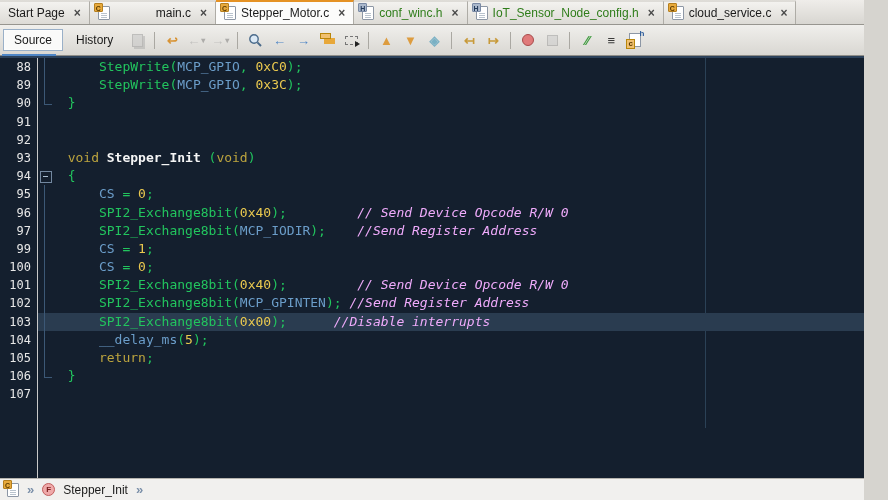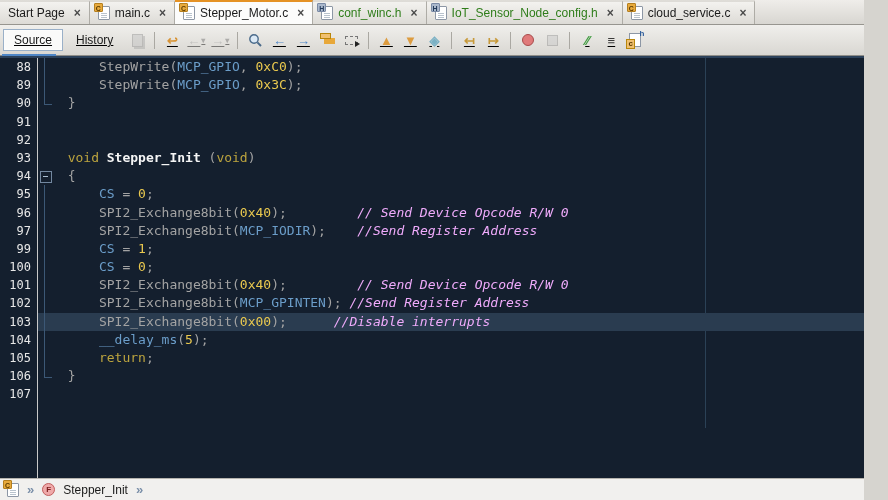--- a/index.html
+++ b/index.html
@@ -20,21 +20,21 @@
            border-radius:1px; flex:none; }
   .ficon::after { content:""; position:absolute; left:2px; right:2px; top:6px; height:1px;
                   background:#b9c3cd; box-shadow:0 2px 0 #b9c3cd, 0 4px 0 #b9c3cd; }
   .ficon .badge { position:absolute; top:-4px; left:-5px; width:9px; height:9px; font-size:7px;
                   line-height:9px; font-weight:bold; text-align:center; border-radius:1px; z-index:2; }
   .badge.c { background:#e8aa3c; color:#5a3a00; border:1px solid #b57f1f; }
   .badge.h { background:#aab8cc; color:#223a5a; border:1px solid #7a8aa5; }
 
   
   .toolbar { height:27px; background:linear-gradient(#f0efec,#d9d7d2); border-bottom:1px solid #8f8d88;
-             display:flex; align-items:center; padding:15px 3px; gap:2px; flex:none; position:relative;text-decoration:underline; }
+             display:flex; align-items:center; padding:15px 3px; gap:2px; flex:none; position:relative; }
   .toolbar::after { content:""; position:absolute; left:2px; bottom:-1px; width:54px; height:2px; background:#4f86c6; }
   .tb-btn { font-size:12px; padding:3px 10px; border:1px solid transparent; color:#1a1a1a;
             background:transparent; font-family:"Liberation Sans", sans-serif; }
   .tb-btn.selected { background:#fafaf9; border-color:#9ab0c8; box-shadow:inset 0 0 3px #ffffff; }
   .tb-sep { width:1px; height:17px; background:#aaa8a2; margin:0 4px; flex:none; }
   .tb-icon { min-width:22px; height:20px; display:flex; align-items:center; justify-content:center;
              font-size:13px; font-weight:bold; gap:1px; }
   .tb-icon.disabled { opacity:0.45; filter:grayscale(1); }
   .dropdown-caret { font-size:8px; color:#6a6a6a; }
   .shape-circle { width:12px; height:12px; border-radius:50%; background:#e07a7a; border:1px solid #a84c4c; }
@@ -61,21 +61,21 @@
   .linebody { flex:1; display:flex; }
   .line.current .linebody { background:#2a3c50; }
   .fold { width:15px; flex:none; position:relative; }
   .fold.v::before   { content:""; position:absolute; left:7px; top:0; bottom:0; width:1px; background:#3c5876; }
   .fold.end::before { content:""; position:absolute; left:7px; top:0; height:55%; width:1px; background:#3c5876; }
   .fold.end::after  { content:""; position:absolute; left:7px; top:55%; width:8px; height:1px; background:#3c5876; }
   .fold.box::before { content:""; position:absolute; left:3px; top:4px; width:10px; height:10px;
                       border:1px solid #7388a0; background:#141f2e; }
   .fold.box::after  { content:""; position:absolute; left:6px; top:9px; width:5px; height:1px; background:#a8bccf; }
   .codetext { flex:1; }
-  .tk-p { color:#a3a3a3; }
+  .tk-p { color:#22c55e; }
   .tk-k { color:#bca43e; }
   .tk-n { color:#eac94f; }
   .tk-m { color:#6b9dc9; }
   .tk-c { color:#f0abfc; font-style:italic; }
   .tk-b { color:#f5f5f5; font-weight:bold; }
 
   
   .breadcrumb { height:22px; background:#f1f0ee; border-top:1px solid #b5b3ae; display:flex; align-items:center;
                 padding:0 7px; gap:8px; font-size:12px; color:#1a1a1a; flex:none; }
   .crumb-chev { color:#7a8fa8; font-weight:bold; font-size:13px; }
@@ -90,21 +90,21 @@
 
   <div class="tabbar" id="tabbar">
       <div class="tab">
         <span class="tab-label" style="color: rgb(26, 26, 26);">Start Page</span>
         <span class="tab-close">×</span>
       </div>
       <div class="tab">
         <span class="ficon">
           <span class="badge c">C</span>
         </span>
-        <span class="tab-label" style="color: rgb(26, 26, 26);">main.c</span>
+        <span class="tab-label" style="color: rgb(26, 26, 26); margin-left: 41px;">main.c</span>
         <span class="tab-close">×</span>
       </div>
       <div class="tab active">
         <span class="ficon">
           <span class="badge c">C</span>
         </span>
         <span class="tab-label" style="color: rgb(26, 26, 26);">Stepper_Motor.c</span>
         <span class="tab-close">×</span>
       </div>
       <div class="tab">

